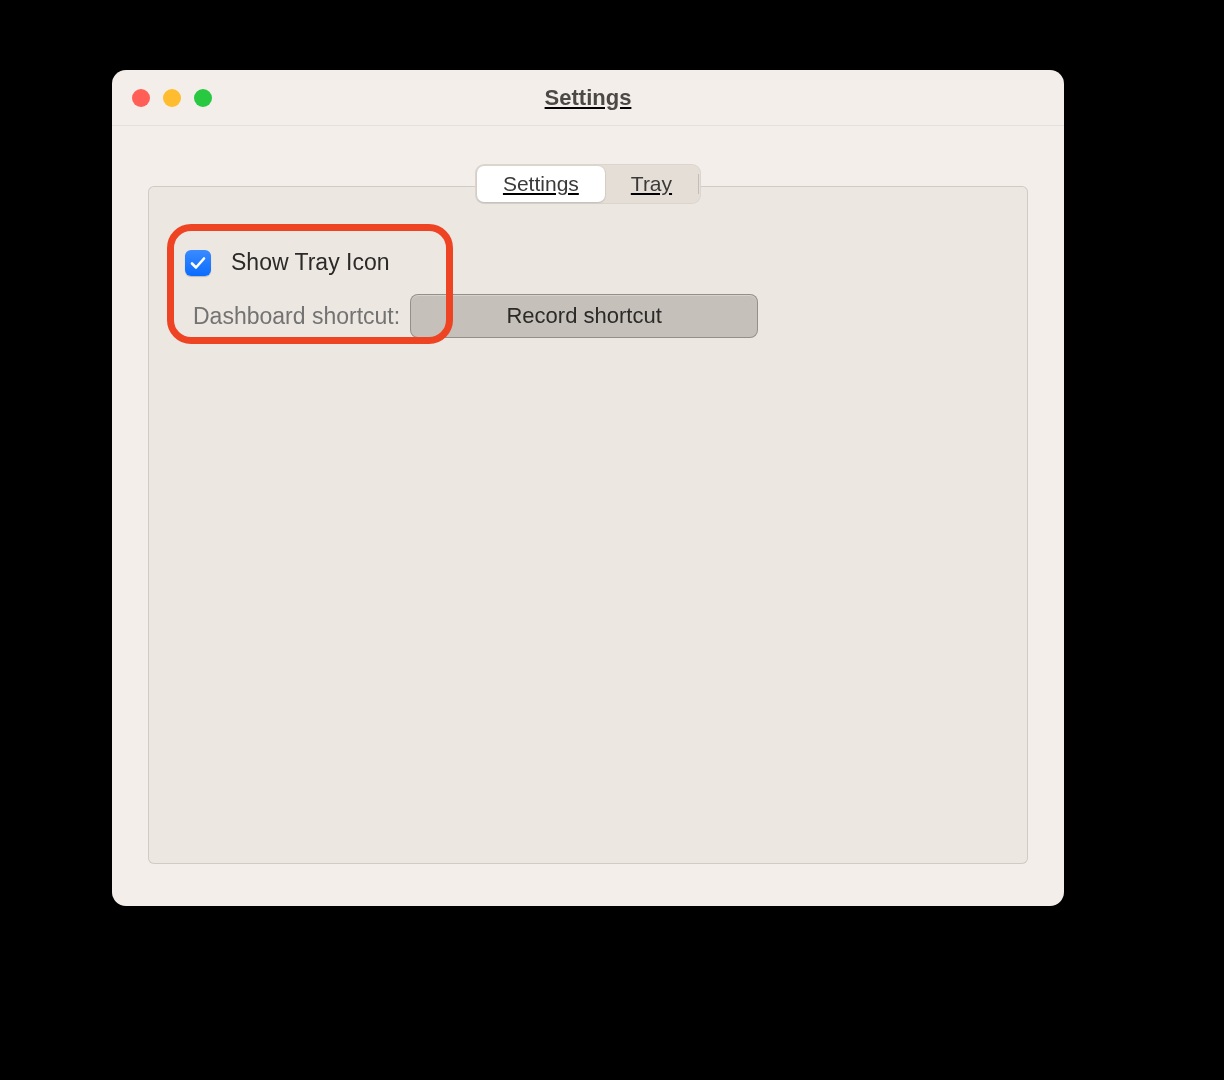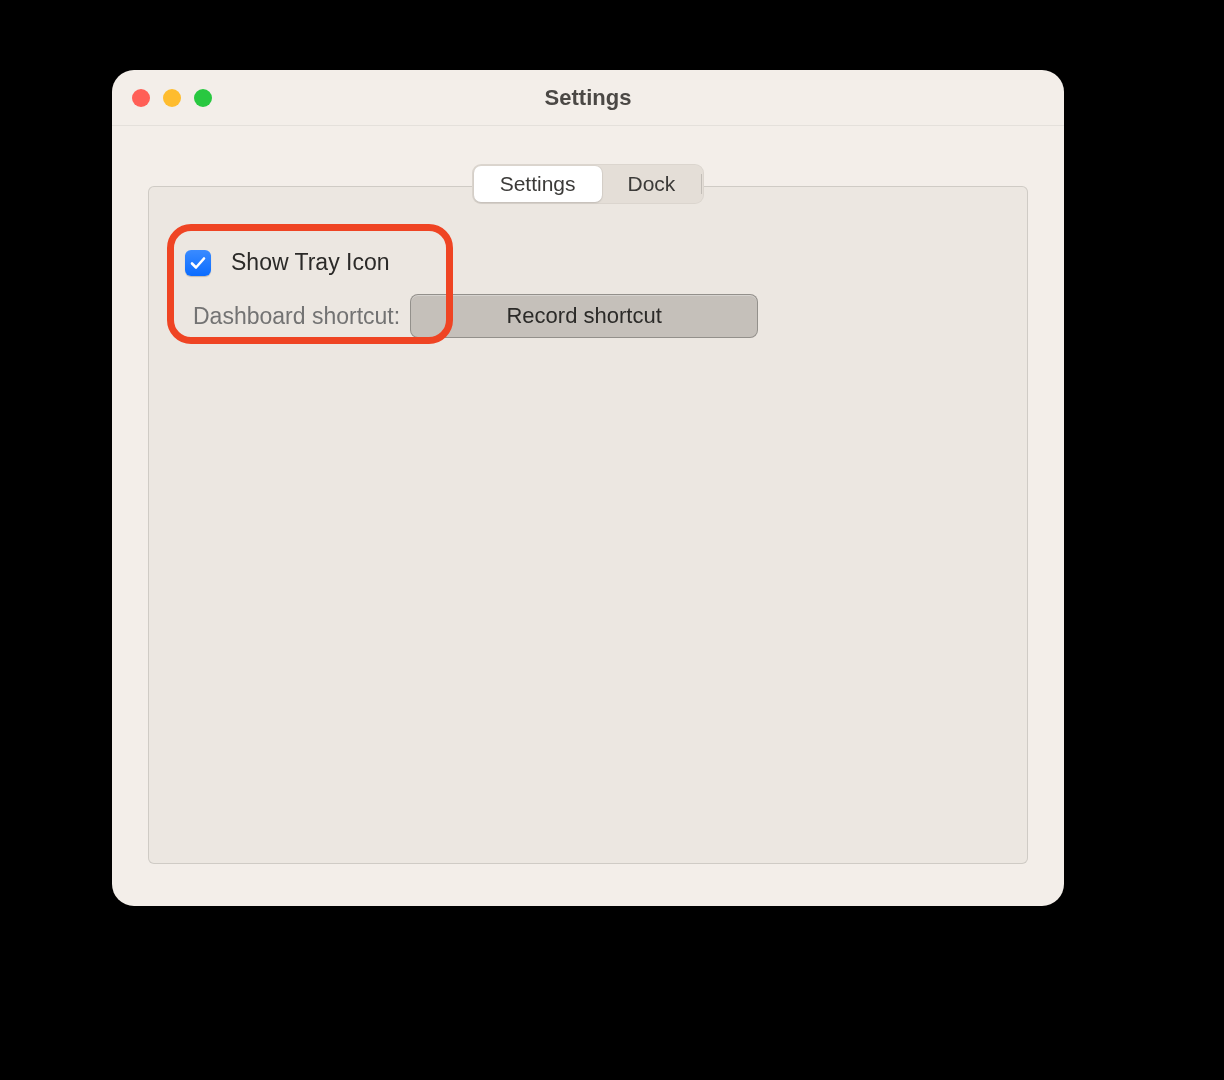--- a/index.html
+++ b/index.html
@@ -10,23 +10,24 @@
       font-family: -apple-system, "Helvetica Neue", Arial, sans-serif;
       position: relative;
     }
     .window {
       position: absolute;
       left: 112px;
       top: 70px;
       width: 952px;
       height: 836px;
       background: #f3eee9;
-      border-radius: 22px;
+      border-radius: 14px;
       box-shadow: 0 20px 60px rgba(0,0,0,0.6), 0 0 0 1px rgba(0,0,0,0.08);
       overflow: hidden;
+      text-decoration: underline;
     }
     .titlebar {
       height: 56px;
       display: flex;
       align-items: center;
       position: relative;
       border-bottom: 1px solid rgba(0,0,0,0.06);
     }
     .traffic-lights {
       display: flex;
@@ -166,21 +167,21 @@
       <div class="tl tl-close"></div>
       <div class="tl tl-min"></div>
       <div class="tl tl-max"></div>
     </div>
     <div class="window-title">Settings</div>
   </div>
 
   <div class="tab-strip">
     <div class="tab-group">
       <div class="tab active">Settings</div>
-      <div class="tab">Dock</div>
+      <div class="tab">Tray</div>
       <div class="tab-sep"></div>
     </div>
   </div>
 
   <div class="content-frame">
 
     <div class="row">
       <div class="checkbox">
         <svg width="18" height="18" viewBox="0 0 18 18">
           <path d="M3 9.5 L7 13.5 L15 4.5" stroke="#fff" stroke-width="2.6" fill="none" stroke-linecap="round" stroke-linejoin="round"></path>

